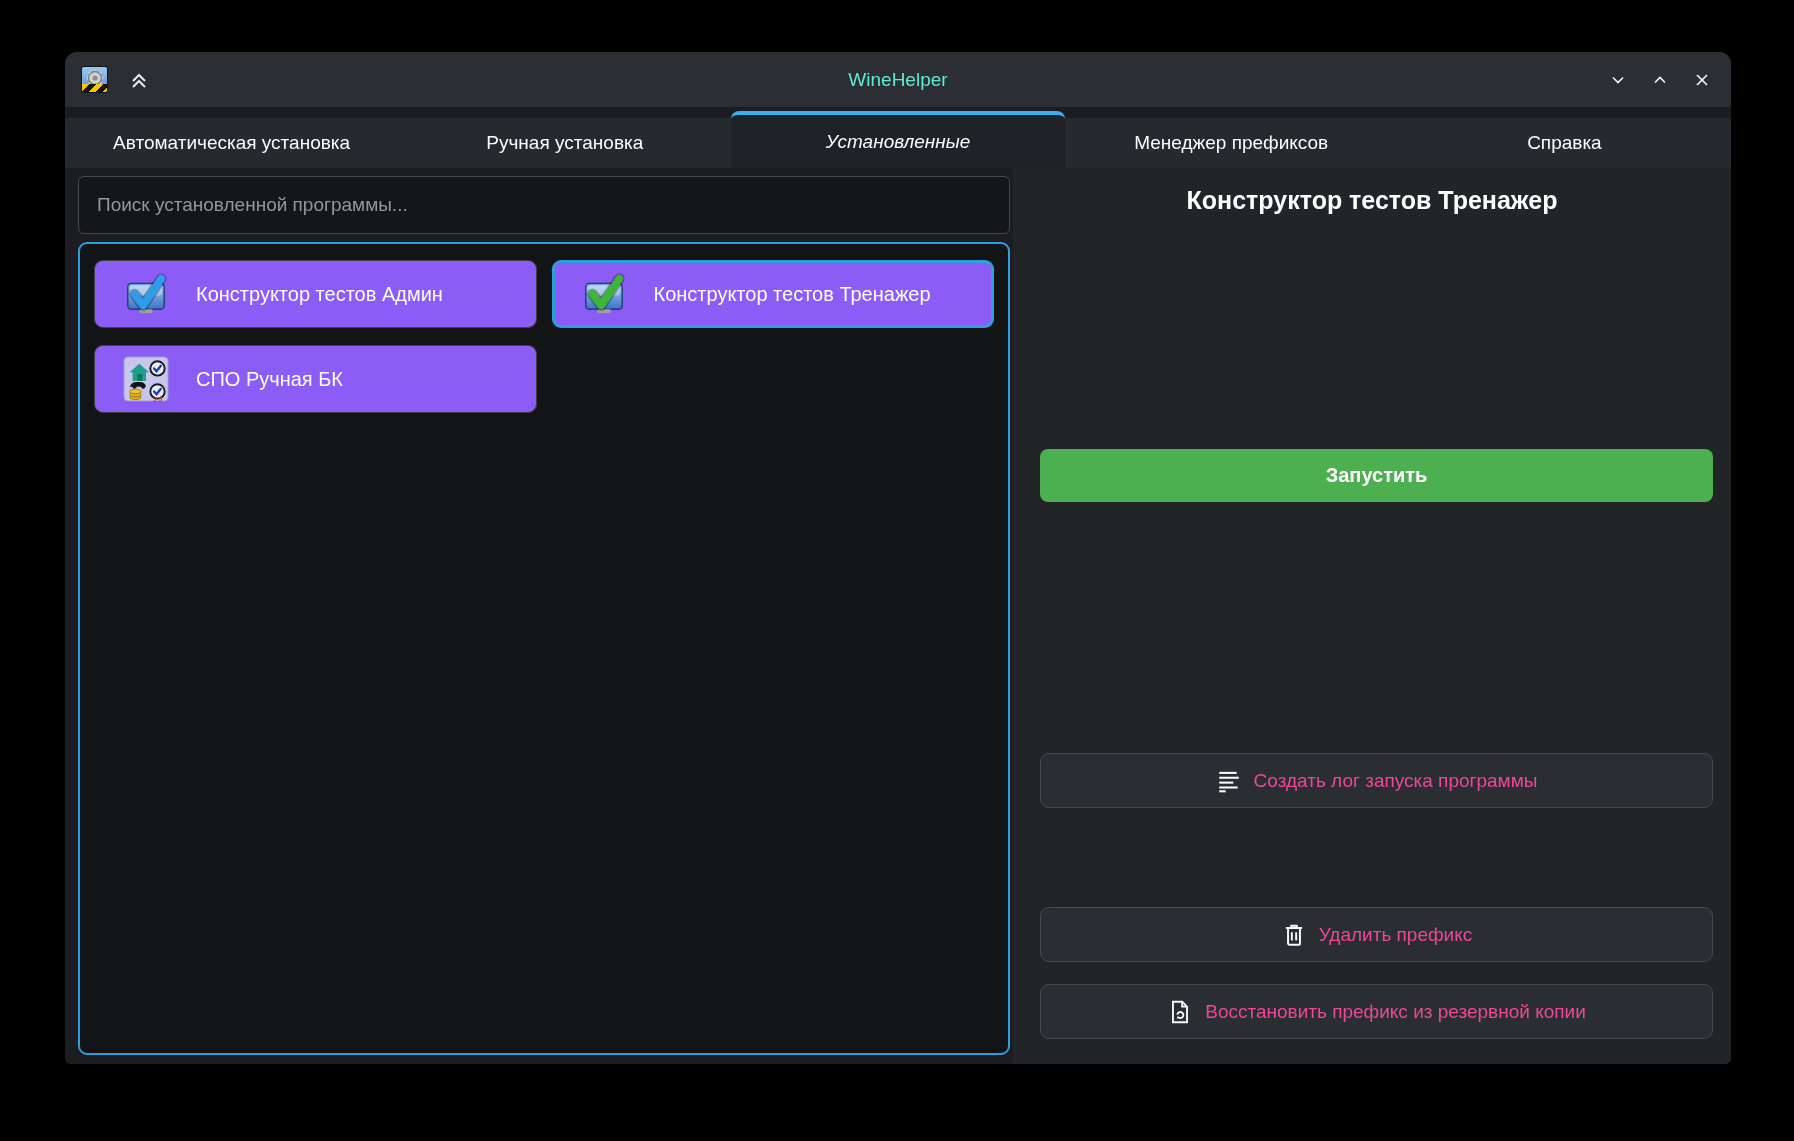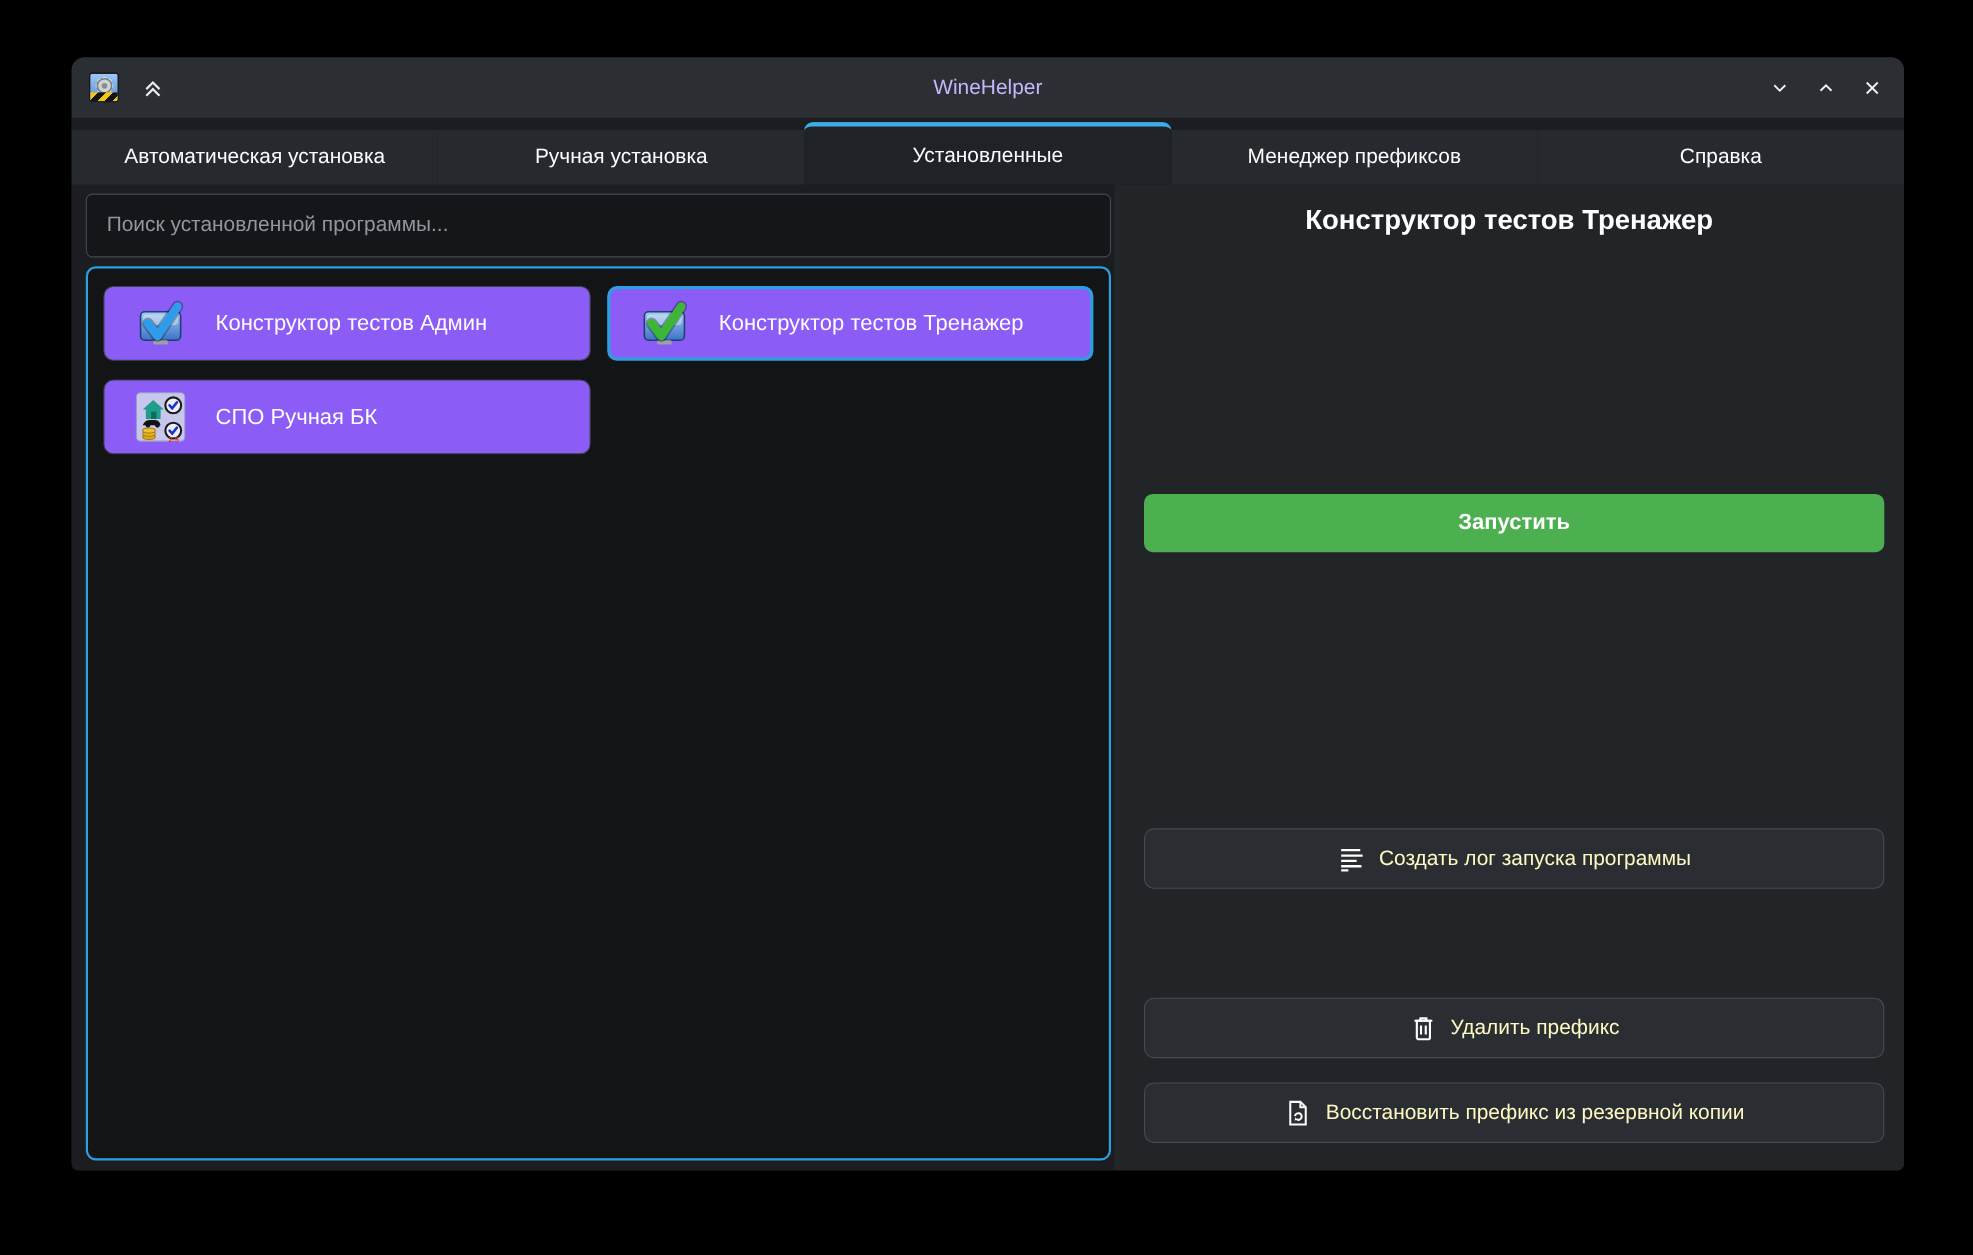--- a/index.html
+++ b/index.html
@@ -46,21 +46,21 @@
     position:absolute;left:0;right:0;bottom:0;height:8px;
     background:repeating-linear-gradient(135deg,#f2c511 0 5px,#141414 5px 10px);
   }
   .collapse-btn{
     margin-left:18px;width:26px;height:26px;
     display:flex;align-items:center;justify-content:center;
     color:#e8eaec;flex:0 0 26px;
   }
   .win-title{
     position:absolute;left:0;right:0;text-align:center;
-    color:#c4b5fd;font-size:19px;
+    color:#5eead4;font-size:19px;
     pointer-events:none;
   }
   .win-controls{
     margin-left:auto;display:flex;align-items:center;gap:16px;
     position:relative;z-index:2;
   }
   .win-btn{
     width:26px;height:26px;display:flex;align-items:center;justify-content:center;
   }
 
@@ -75,20 +75,21 @@
     background:#26292d;
     display:flex;align-items:center;justify-content:center;
     color:#fcfcfc;font-size:19px;
     cursor:default;
   }
   .tab.active{
     height:57px;
     background:#1f2226;
     border-top:4px solid var(--accent);
     border-radius:8px 8px 0 0;
+    font-style:italic;
   }
 
   
   .content{flex:1;display:flex;min-height:0;}
   .left-pane{
     width:948px;flex:0 0 948px;
     background:#1b1d20;
     display:flex;flex-direction:column;
     padding:8px 3px 9px 13px;
   }
@@ -146,21 +147,21 @@
     color:#ffffff;font-size:20px;font-weight:700;
     font-family:"Liberation Sans", sans-serif;
     display:flex;align-items:center;justify-content:center;
     cursor:default;
   }
   .action-button{
     position:absolute;left:27px;width:673px;height:55px;
     background:#2a2d31;
     border:1px solid #474b4f;
     border-radius:9px;
-    color:#fef9c3;font-size:19px;
+    color:#ec4899;font-size:19px;
     font-family:"Liberation Sans", sans-serif;
     display:flex;align-items:center;justify-content:center;gap:12px;
     cursor:default;
   }
   .action-button svg{flex:0 0 auto;}
   .ab-0{top:585px;} .ab-1{top:662px;} .ab-2{top:739px;} .ab-3{top:816px;}
 </style>
 </head>
 <body>
 

